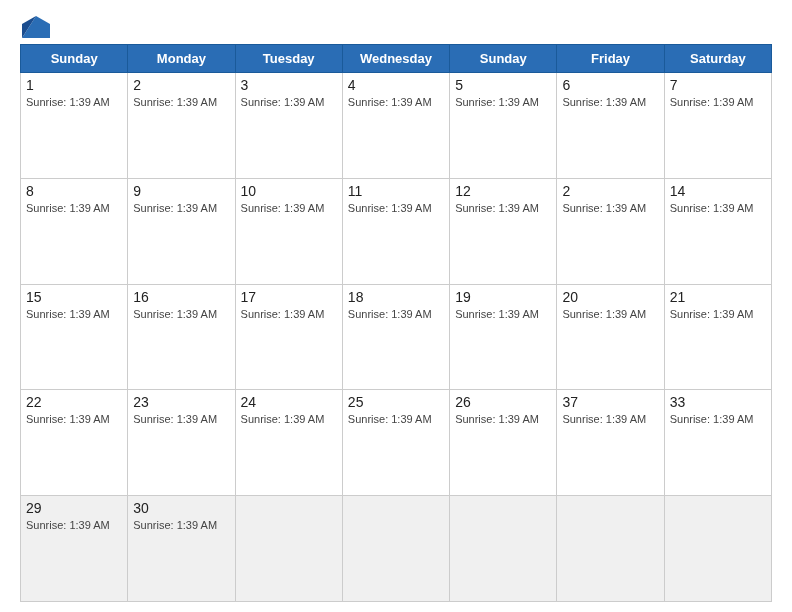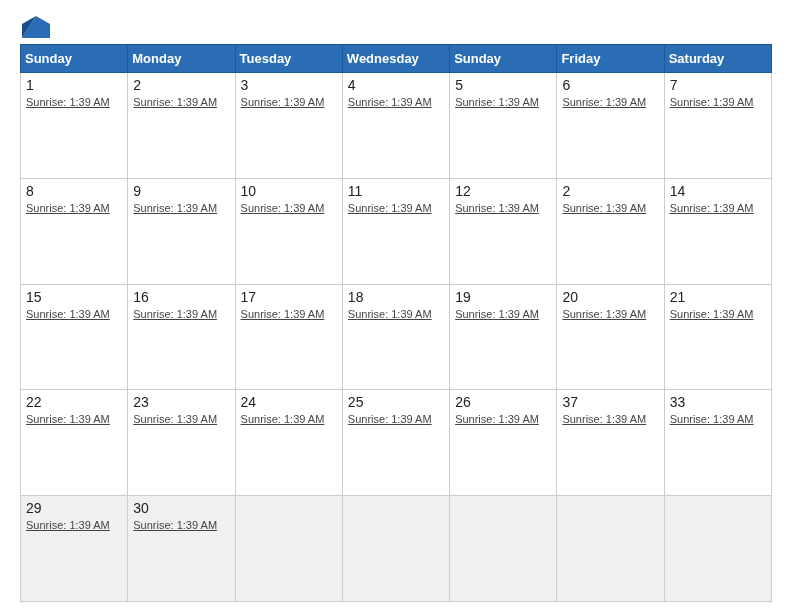--- a/index.html
+++ b/index.html
@@ -53,21 +53,21 @@
       border-collapse: collapse;
       width: 100%;
       table-layout: fixed;
     }
     .calendar thead tr th {
       background: #2a6db5;
       color: #fff;
       font-size: 13px;
       font-weight: bold;
       padding: 6px 4px;
-      text-align: left;
+      text-align: center;
       border: 1px solid #1a5a9a;
     }
     .calendar tbody tr td {
       border: 1px solid #ccc;
       vertical-align: top;
       padding: 4px 5px;
       height: 78px;
       font-size: 12px;
       color: #333;
       background: #fff;
@@ -79,21 +79,20 @@
     .day-num {
       font-size: 14px;
       font-weight: normal;
       color: #222;
       display: block;
       margin-bottom: 2px;
     }
     .sunrise {
       font-size: 11px;
       color: #444;
-      text-decoration: underline;
     }
     .empty-cell {
       background: #f0f0f0 !important;
     }
   </style>
 </head>
 <body>
 
 <div class="page">
   <div class="header">

